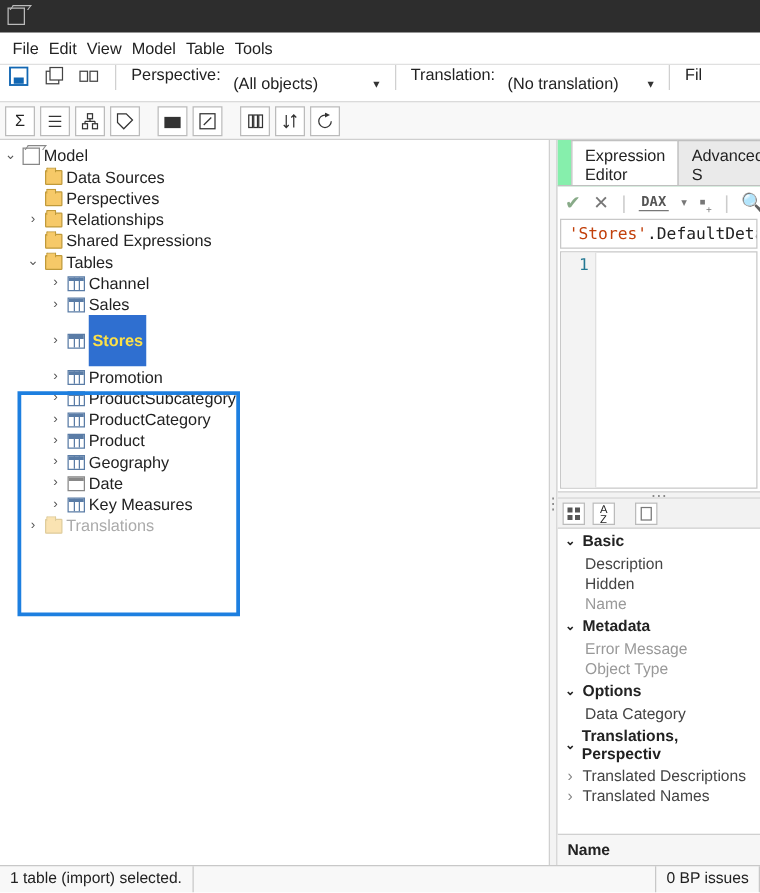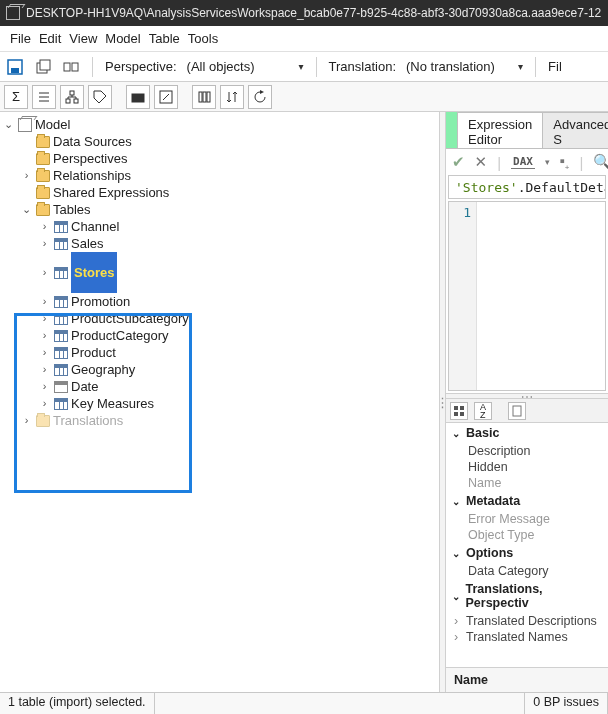--- a/index.html
+++ b/index.html
@@ -2,21 +2,21 @@
 <html><head>
 <meta charset="utf-8">
 <style>
   * { box-sizing: border-box; margin: 0; padding: 0; }
   body { font-family: "Segoe UI", Tahoma, sans-serif; font-size: 13px; background: #fff; width: 608px; height: 714px; overflow: hidden; color: #222; position: relative; }
   .titlebar { background: #2d2d2d; color: #e8e8e8; height: 26px; display: flex; align-items: center; padding: 0 6px; font-size: 12px; overflow: hidden; white-space: nowrap; }
   .titlebar .cube { display:inline-block; width:14px; height:14px; border:1px solid #bbb; margin-right:6px; position:relative; }
   .titlebar .cube::after{content:'';position:absolute;left:2px;top:-3px;width:13px;height:3px;border:1px solid #bbb;border-bottom:none;transform:skewX(-35deg);}
   .menubar { height: 26px; display: flex; align-items: center; padding: 0 10px; gap: 8px; border-bottom: 1px solid #e0e0e0; }
   .menubar span { cursor: default; }
-  .toolbar1 { height: 30px; display: flex; align-items: center; padding: 0 6px; gap: 10px; border-bottom: 1px solid #d0d0d0; font-size: 13px; }
+  .toolbar1 { height: 30px; display: flex; padding: 0 6px; gap: 10px; border-bottom: 1px solid #d0d0d0; font-size: 13px; }
   .toolbar1 .ico { width:18px; height:18px; display:flex; align-items:center; justify-content:center; }
   .sep { width:1px; height:20px; background:#d0d0d0; margin:0 2px; }
   .combo { border:none; background:transparent; font-size:13px; min-width:110px; }
   .combo-wrap { display:flex; align-items:center; gap:2px; }
   .combo-wrap::after { content:'▾'; font-size:10px; color:#333; }
   .toolbar2 { height: 30px; display:flex; align-items:center; padding: 0 4px; gap:4px; border-bottom: 1px solid #d0d0d0; background:#f8f8f8; }
   .tbtn { width:24px; height:24px; border:1px solid #bbb; display:flex; align-items:center; justify-content:center; background:#fff; font-size:13px; cursor:default; }
   .tbtn svg { display:block; }
   .workspace { display:flex; height: calc(714px - 26px - 26px - 30px - 30px - 22px); position:relative; }
   .tree-panel { width: 440px; border-right: 1px solid #d0d0d0; overflow:auto; padding: 4px 0; }
@@ -37,21 +37,21 @@
   .dateico { width:14px;height:12px;border:1px solid #888;display:inline-block;background:linear-gradient(to bottom,#888 0 3px,#fff 3px);}
   .selected { background:#2f6fd0; color:#fde047; padding:12px 3px;font-weight:bold; }
   .highlight-box { position:absolute; border:3px solid #1d7fe0; left:14px; top:201px; width:178px; height:180px; pointer-events:none; }
   
   .tabstrip { height:37px; display:flex; border-bottom:1px solid #c0c0c0; background:#86efac;padding-left:11px; }
   .tab { padding:4px 10px; border:1px solid #c0c0c0; border-bottom:none; background:#fff; margin-right:-1px; font-size:13px;}
   .tab.inactive { background:#eaeaea;}
   .editor-toolbar { height:26px; display:flex; align-items:center; gap:10px; padding:0 6px; color:#777; font-size:15px;}
   .editor-toolbar .dax { font-family: monospace; font-size:11px; font-weight:bold; border-bottom:1px solid #777; padding:0 2px; color:#555;}
   .exprbar { height:24px; border:1px solid #c8c8c8; margin:0 2px; display:flex; align-items:center; padding:0 6px; font-family: Consolas, monospace; font-size:13px; background:#fff; overflow:hidden;}
-  .exprbar .str { color:#4d7c0f;}
+  .exprbar .str { color:#c2410c;}
   .code-area { flex:0 0 190px; border:1px solid #c8c8c8; margin:2px; position:relative; background:#fff;}
   .gutter { position:absolute; left:0; top:0; width:28px; height:100%; background:#f3f3f3; border-right:1px solid #e0e0e0; text-align:right; padding:3px 5px 0 0; color:#237893; font-family:Consolas,monospace; font-size:13px;}
   .hsplit { height:6px; background:#f3f3f3; border-top:1px solid #d0d0d0; border-bottom:1px solid #d0d0d0; display:flex; align-items:center; justify-content:center; color:#888; cursor:row-resize;}
   .prop-toolbar { height:24px; background:#f2f2f2; border-bottom:1px solid #d0d0d0; display:flex; align-items:center; padding:0 4px; gap:6px;}
   .miniico { width:18px; height:18px; border:1px solid #bbb; background:#fff; display:flex; align-items:center; justify-content:center; font-size:11px;}
   .props { flex:1; overflow:auto; font-size:12.5px; }
   .props .cat { padding:3px 6px; font-weight:bold; display:flex; align-items:center; gap:4px;}
   .props .cat .arr { font-size:10px; width:10px; display:inline-block;}
   .props .prop { padding:1px 6px 1px 22px; color:#444; }
   .props .prop.gray { color:#999;}
@@ -59,21 +59,20 @@
   .desc-panel .dn { font-weight:bold; }
   .statusbar { position:absolute; bottom:0; left:0; right:0; height:22px; border-top:1px solid #c8c8c8; background:#f8f8f8; display:flex; font-size:12.5px; }
   .statusbar .cell { border-right:1px solid #c8c8c8; padding:2px 8px; }
   .statusbar .spacer { flex:1; border-right:1px solid #c8c8c8;}
 </style>
 </head>
 <body>
 
 <div class="titlebar">
   <span class="cube"></span>
-  <span>DESKTOP-HH1V9AQ\AnalysisServicesWorkspace_bcab0e77-b925-4c88-abf3-30d70930a8ca.aaa9ece7-12</span>
 </div>
 
 <div class="menubar">
   <span>File</span>
   <span>Edit</span>
   <span>View</span>
   <span>Model</span>
   <span>Table</span>
   <span>Tools</span>
 </div>

